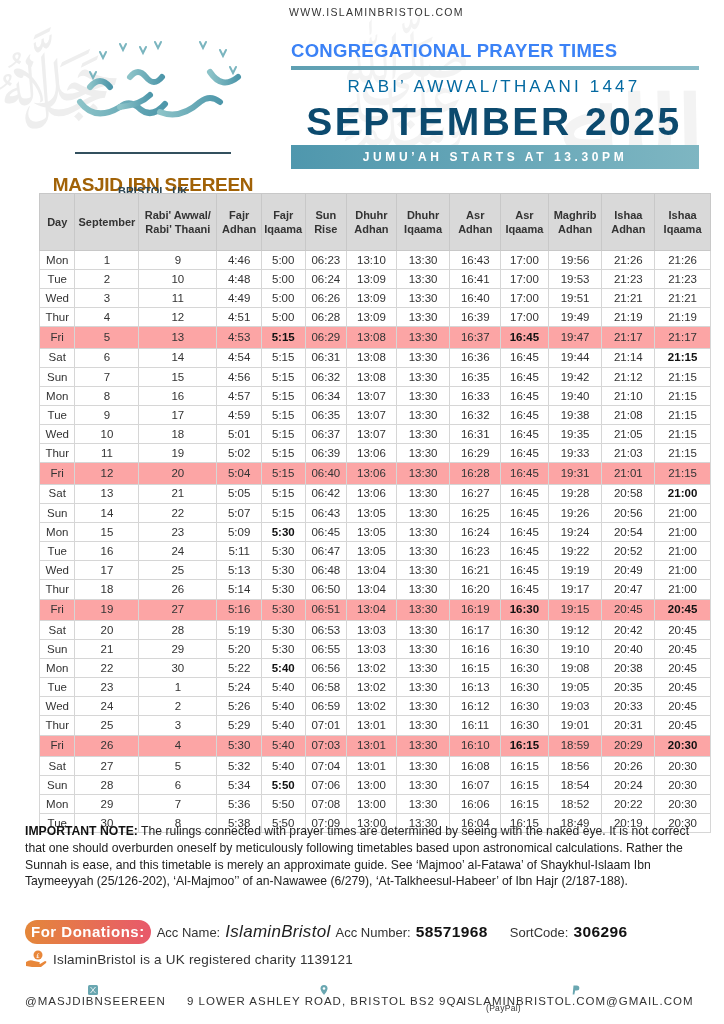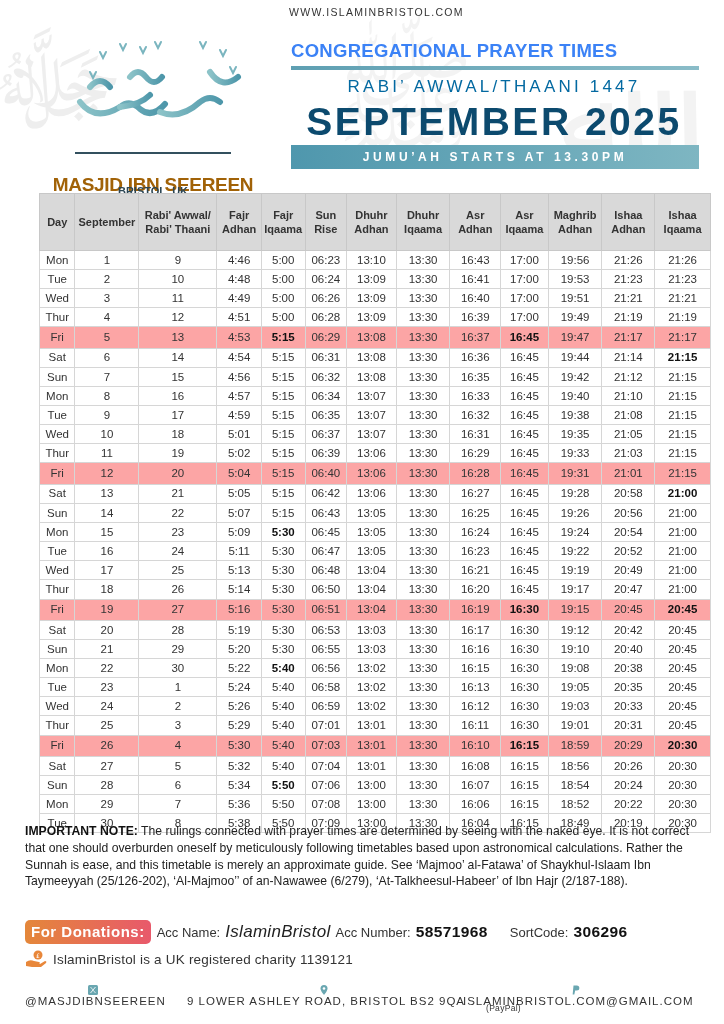--- a/index.html
+++ b/index.html
@@ -94,21 +94,21 @@
   .note b { color: #111; }
 
   
   .donate-row {
     position: absolute; left: 25px; top: 920px; height: 24px; display: flex; align-items: center;
     font-size: 13px; color: #333; white-space: nowrap;
   }
   .donate-badge {
     background: linear-gradient(90deg, #e4873a, #e8596b);
     color: #fff; font-weight: bold; font-size: 15px; letter-spacing: 0.5px;
-    border-radius: 5px; padding: 2px 6px; margin-right: 6px; line-height: 20px;
+    border-radius: 12px; padding: 2px 6px; margin-right: 6px; line-height: 20px;
   }
   .acc-name { font-style: italic; font-size: 17px; color: #222; margin: 0 5px; letter-spacing: 0.3px; }
   .acc-num { font-weight: bold; font-size: 15.5px; color: #111; margin-left: 5px; margin-right: 22px; letter-spacing: 0.4px; }
   .sort-num { font-weight: bold; font-size: 15.5px; color: #111; margin-left: 5px; letter-spacing: 0.4px; }
 
   .charity-row {
     position: absolute; left: 25px; top: 950px; display: flex; align-items: center;
     font-size: 13.5px; color: #333; letter-spacing: 0.2px;
   }
   .charity-row svg { margin-right: 6px; }

